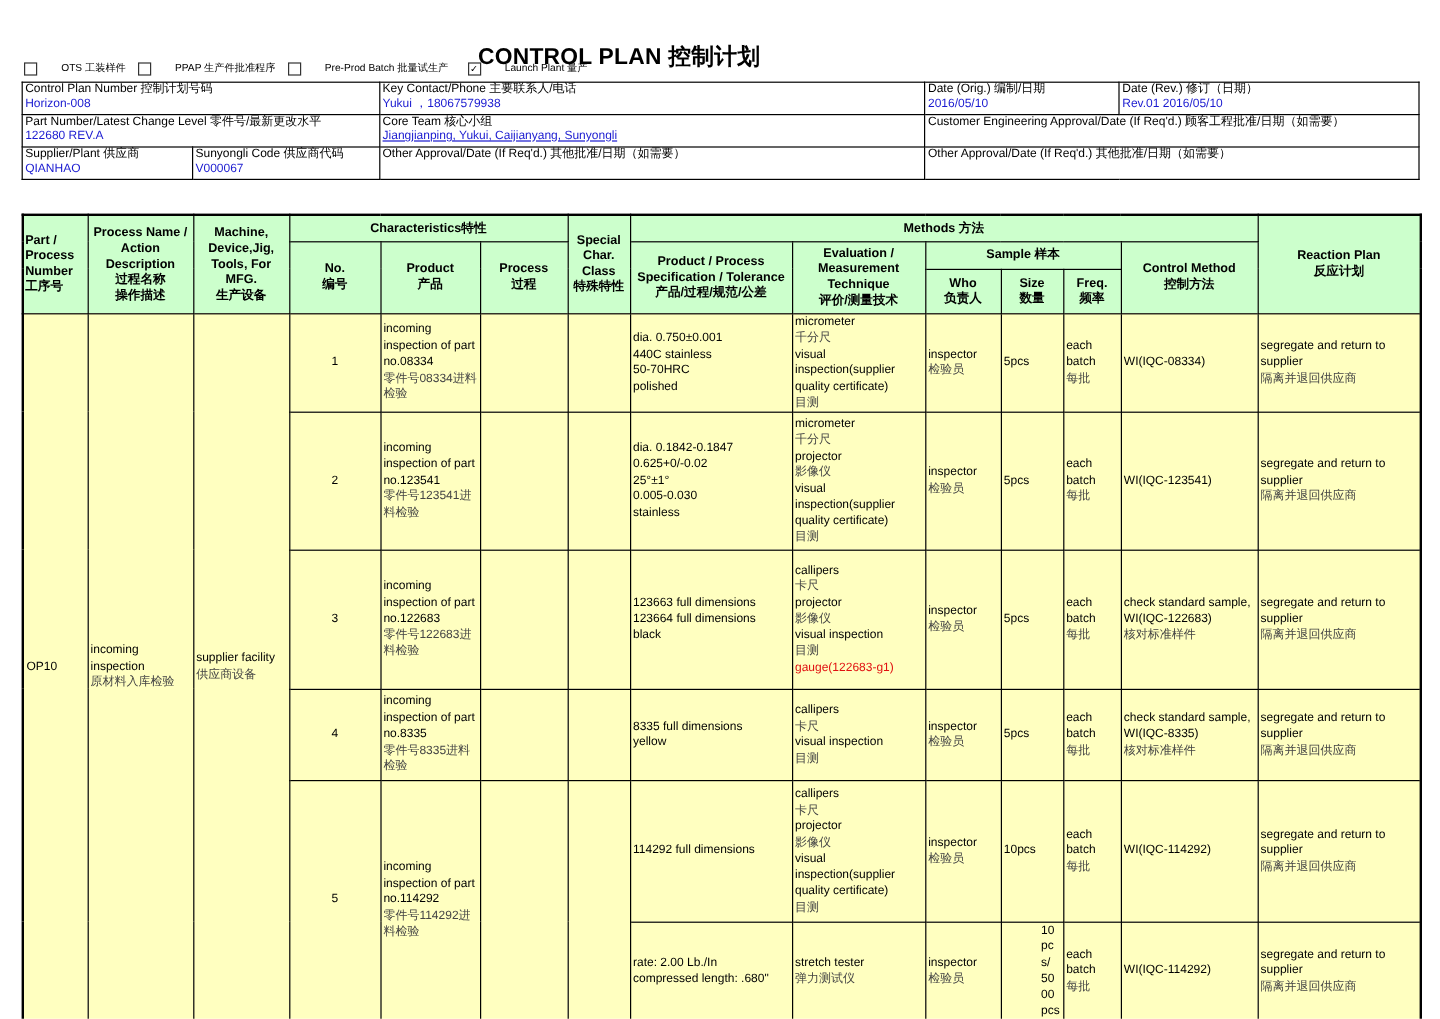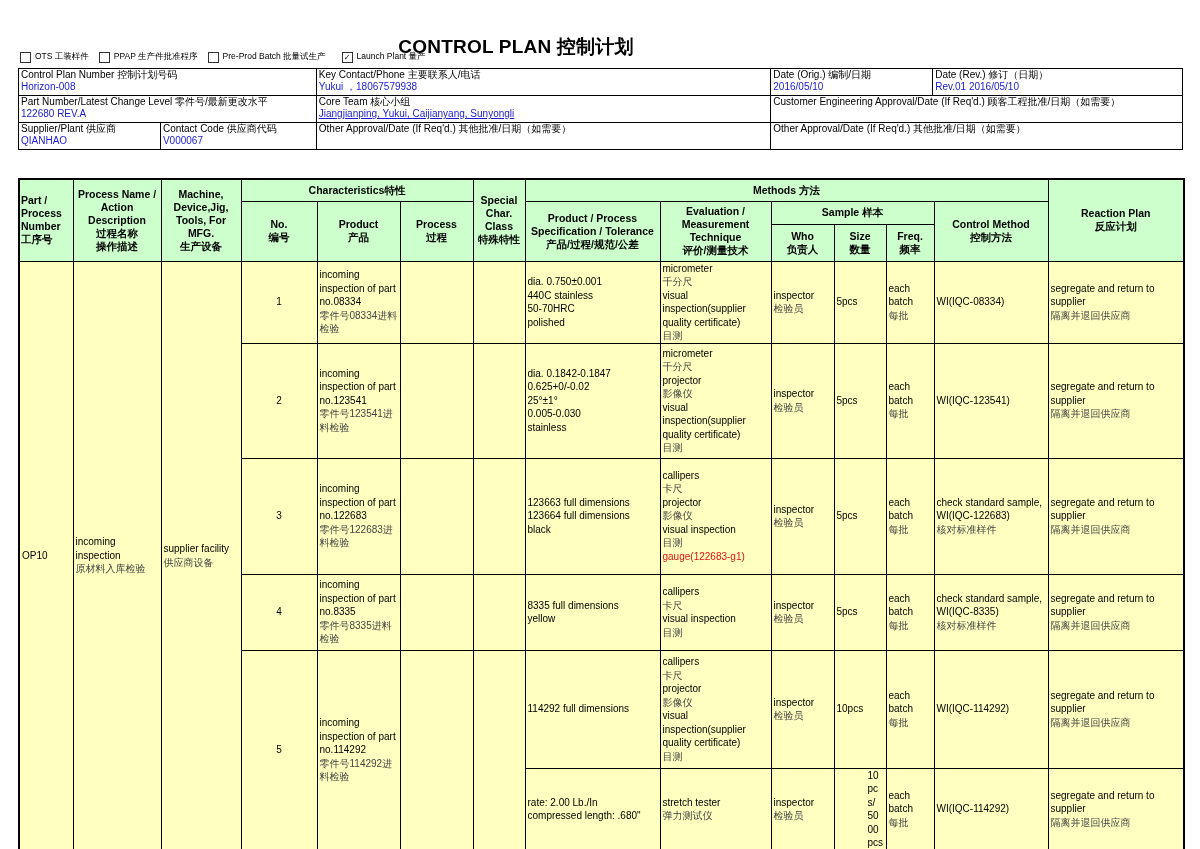--- a/index.html
+++ b/index.html
@@ -1,19 +1,19 @@
 <!DOCTYPE html>
 <html><head>
 <meta charset="utf-8">
 <style>
   html,body{margin:0;padding:0;background:#fff;}
   body{width:1200px;height:849px;position:relative;overflow:hidden;font-family:"Liberation Sans",sans-serif;color:#000;}
   .title{position:absolute;top:14px;left:0;width:1032px;text-align:center;font-size:19px;font-weight:bold;letter-spacing:0.2px;margin-top:20px;}
   .checks{position:absolute;top:51px;left:20px;font-size:8.5px;display:flex;gap:10px;align-items:center;}
-  .chk{display:flex;align-items:center;gap:4px;}
+  .chk{display:flex;align-items:center;gap:20px;}
   .box{width:9px;height:9px;border:1px solid #333;display:inline-block;font-size:8px;line-height:9px;text-align:center;}
   .hdr{position:absolute;left:18px;top:68px;width:1165px;border-collapse:collapse;font-size:10px;}
   .hdr td{border:1px solid #000;padding:0 2px;vertical-align:top;height:26px;line-height:12px;}
   .hdr .lbl{display:block;}
   .hdr .val{display:block;color:#1a1ad0;}
   .cn{color:#444;}
   table.main{position:absolute;left:18px;top:178px;border-collapse:collapse;font-size:10px;table-layout:fixed;border:2px solid #000;}
   table.main th{background:#ccffcc;font-weight:bold;border:1px solid #000;text-align:center;vertical-align:middle;font-size:10.5px;line-height:13px;padding:0 1px;}
   table.main td{background:#ffffc0;border:1px solid #000;vertical-align:middle;padding:0 2px;line-height:13.5px;font-size:10px;}
   table.main th.left{text-align:left;}
@@ -83,21 +83,21 @@
     <td colspan="2">
           <span class="lbl">Customer Engineering Approval/Date (If Req'd.) 顾客工程批准/日期（如需要）</span>
         </td>
   </tr>
   <tr>
     <td>
           <span class="lbl">Supplier/Plant 供应商</span>
           <span class="val">QIANHAO</span>
         </td>
     <td>
-          <span class="lbl">Contact Code 供应商代码</span>
+          <span class="lbl">Sunyongli Code 供应商代码</span>
           <span class="val">V000067</span>
         </td>
     <td>
           <span class="lbl">Other Approval/Date (If Req'd.) 其他批准/日期（如需要）</span>
         </td>
     <td colspan="2">
           <span class="lbl">Other Approval/Date (If Req'd.) 其他批准/日期（如需要）</span>
         </td>
   </tr>
 </tbody>

